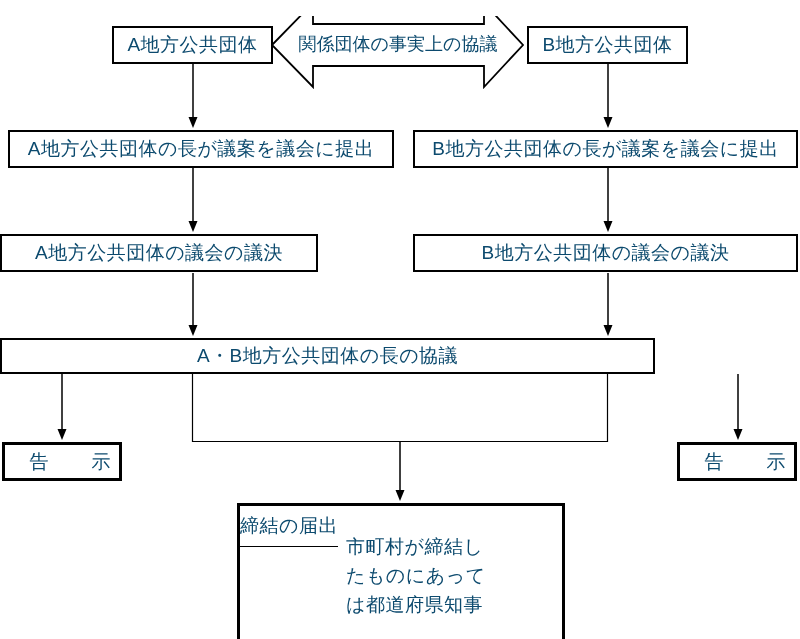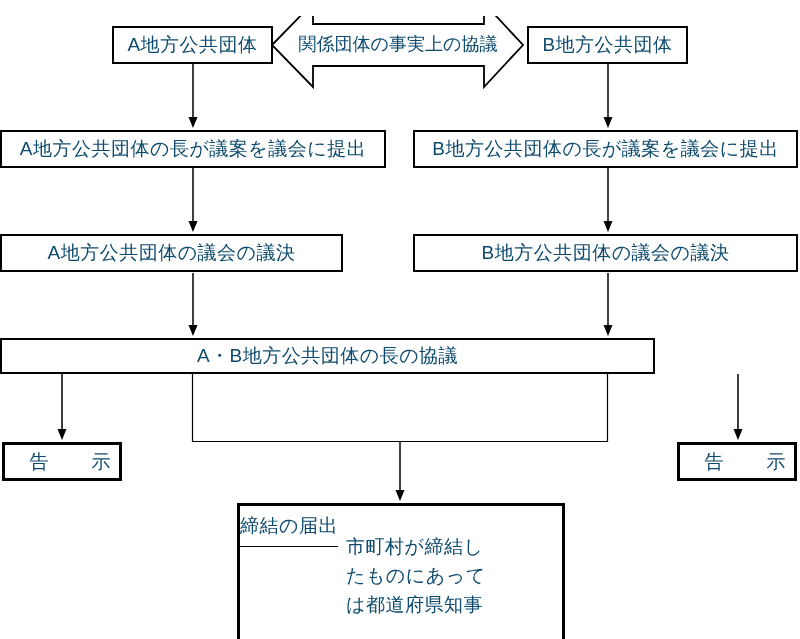--- a/index.html
+++ b/index.html
@@ -76,24 +76,24 @@
       <polygon points="395.5,474 404.5,474 400,485"></polygon>
     </g>
   </svg>
 
   <div class="box" style="left:112px;top:10px;width:161px;height:38px;">A地方公共団体</div>
 
   <div id="arrow-label">関係団体の事実上の協議</div>
 
   <div class="box" style="left:527px;top:10px;width:161px;height:38px;">B地方公共団体</div>
 
-  <div class="box" style="left:0px;top:114px;width:386px;height:38px;">A地方公共団体の長が議案を議会に提出</div>
+  <div class="box" style="left:8px;top:114px;width:386px;height:38px;">A地方公共団体の長が議案を議会に提出</div>
   <div class="box" style="left:413px;top:114px;width:385px;height:38px;">B地方公共団体の長が議案を議会に提出</div>
 
-  <div class="box" style="left:0px;top:218px;width:343px;height:38px;">A地方公共団体の議会の議決</div>
+  <div class="box" style="left:0px;top:218px;width:318px;height:38px;">A地方公共団体の議会の議決</div>
   <div class="box" style="left:413px;top:218px;width:385px;height:38px;">B地方公共団体の議会の議決</div>
 
   <div class="box" style="left:0px;top:322px;width:655px;height:36px;">A・B地方公共団体の長の協議</div>
 
   <div class="box bold kokuji" style="left:2px;top:426px;width:120px;height:39px;">告　示</div>
   <div class="box bold kokuji" style="left:677px;top:426px;width:120px;height:39px;">告　示</div>
 
   <div id="report-box">
     <div id="report-header">締結の届出</div>
     <div id="report-cells">

